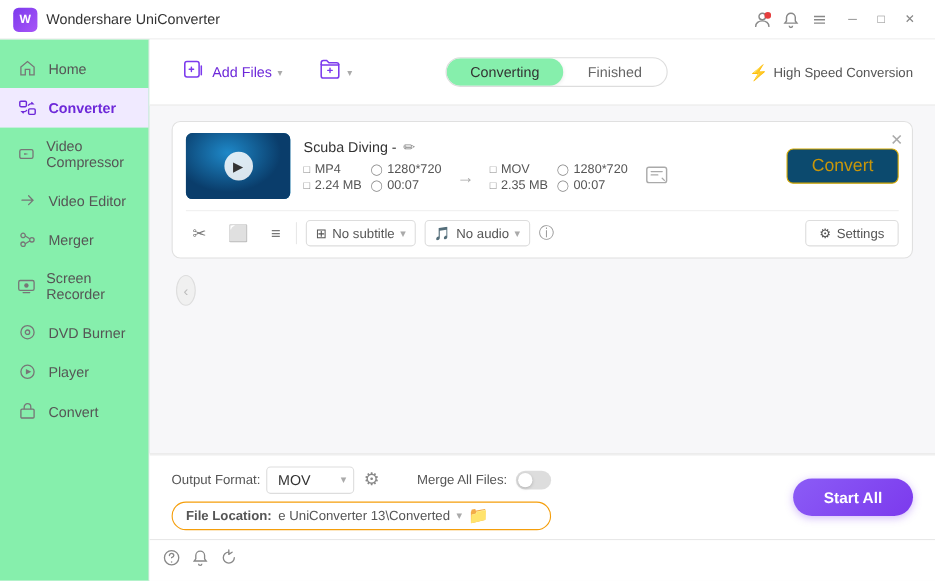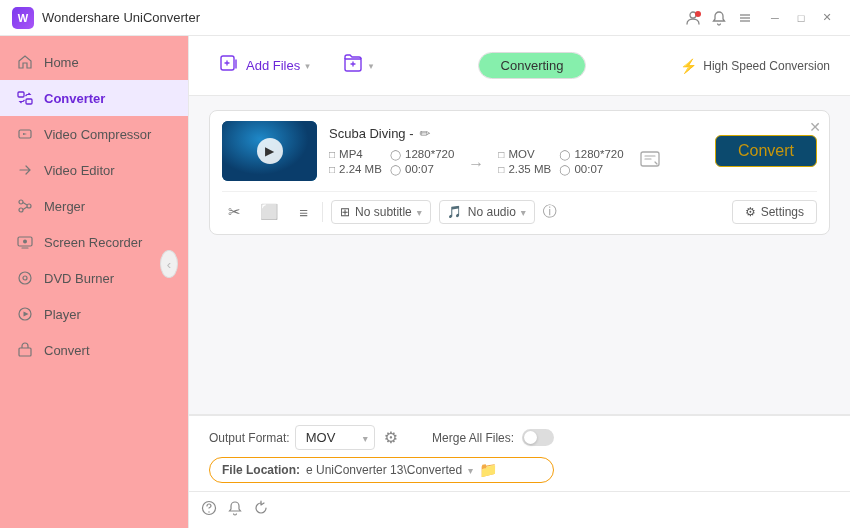--- a/index.html
+++ b/index.html
@@ -29,22 +29,22 @@
       width: 14px; height: 14px; display: flex; align-items: center; justify-content: center;
       font-size: 11px; color: #888; cursor: pointer; border-radius: 2px;
     }
     .titlebar-icon { width: 18px; height: 18px; color: #888; display: flex; align-items: center; justify-content: center; cursor: pointer; margin-left: 8px; }
 
     
     .app-body { display: flex; height: 492px; }
 
     
     .sidebar {
-      width: 189px;
-      background: #fca5a5;
+      width: 136px;
+      background: #86efac;
       border-right: 1px solid #e8e8e8;
       padding: 8px 0;
       display: flex;
       flex-direction: column;
     }
     .sidebar-item {
       display: flex;
       align-items: center;
       padding: 9px 16px;
       cursor: pointer;
@@ -474,20 +474,21 @@
               <path d="M3 7V5a2 2 0 0 1 2-2h3l2 2h7a2 2 0 0 1 2 2" stroke="#7c3aed" stroke-width="1.4"></path>
               <path d="M11 10v4M9 12h4" stroke="#7c3aed" stroke-width="1.3" stroke-linecap="round"></path>
             </svg>
         </span>
         <span style="font-size:9px;color:#aaa;">▾</span>
       </button>
 
       <div class="tabs-center">
         <div class="tab-group">
           <button class="tab-btn active">Converting</button>
+          <button class="tab-btn">Finished</button>
         </div>
       </div>
 
       <div class="high-speed">
         <span class="lightning">⚡</span>
         <span>High Speed Conversion</span>
       </div>
     </div>
 
     <div class="workspace">
@@ -623,20 +624,21 @@
           </div>
 
           <div class="file-location-bar">
             <span class="location-label">File Location:</span>
             <span class="location-path">e UniConverter 13\Converted</span>
             <span class="location-dropdown">▾</span>
             <span class="location-folder">📁</span>
           </div>
         </div>
 
+        <button class="start-all-btn">Start All</button>
       </div>
 
       <div class="bottom-left-icons">
         <span class="bl-icon" title="Help">
           <svg width="16" height="16" viewBox="0 0 16 16" fill="none">
               <circle cx="8" cy="8" r="6.5" stroke="#888" stroke-width="1.2"></circle>
               <path d="M6 6c0-1.1.9-2 2-2s2 .9 2 2c0 1-1 1.5-2 2" stroke="#888" stroke-width="1.2" stroke-linecap="round"></path>
               <circle cx="8" cy="12" r=".7" fill="#888"></circle>
             </svg>
         </span>

